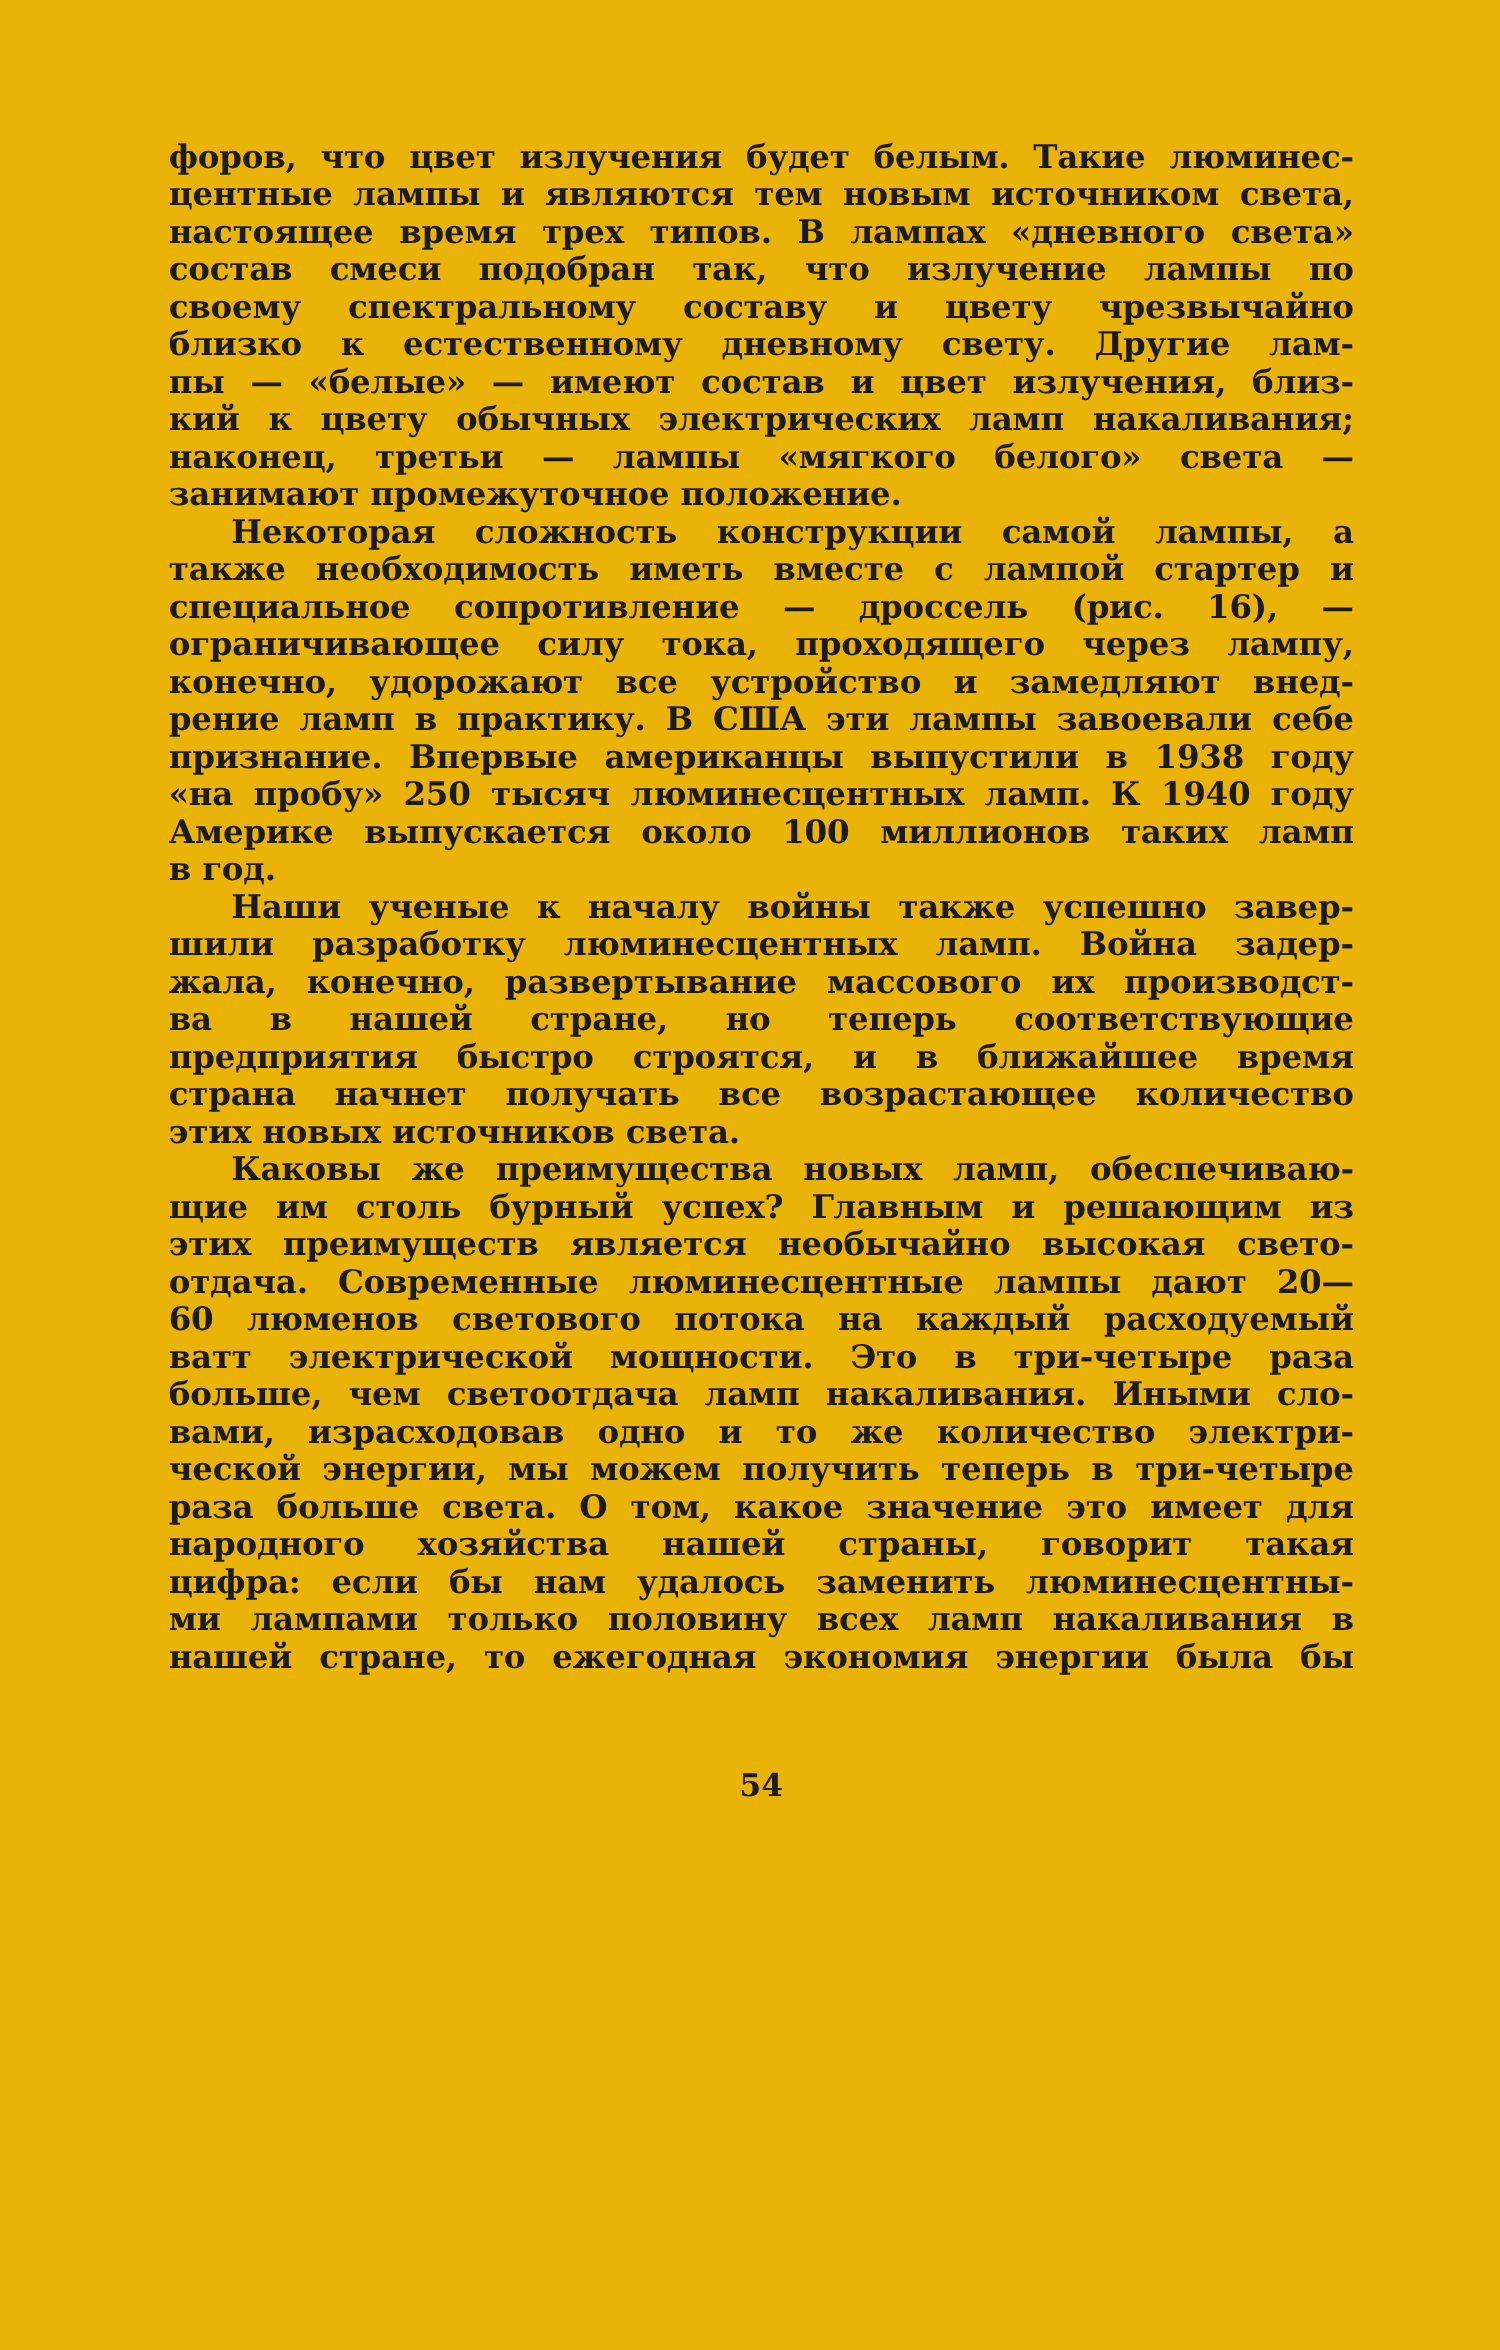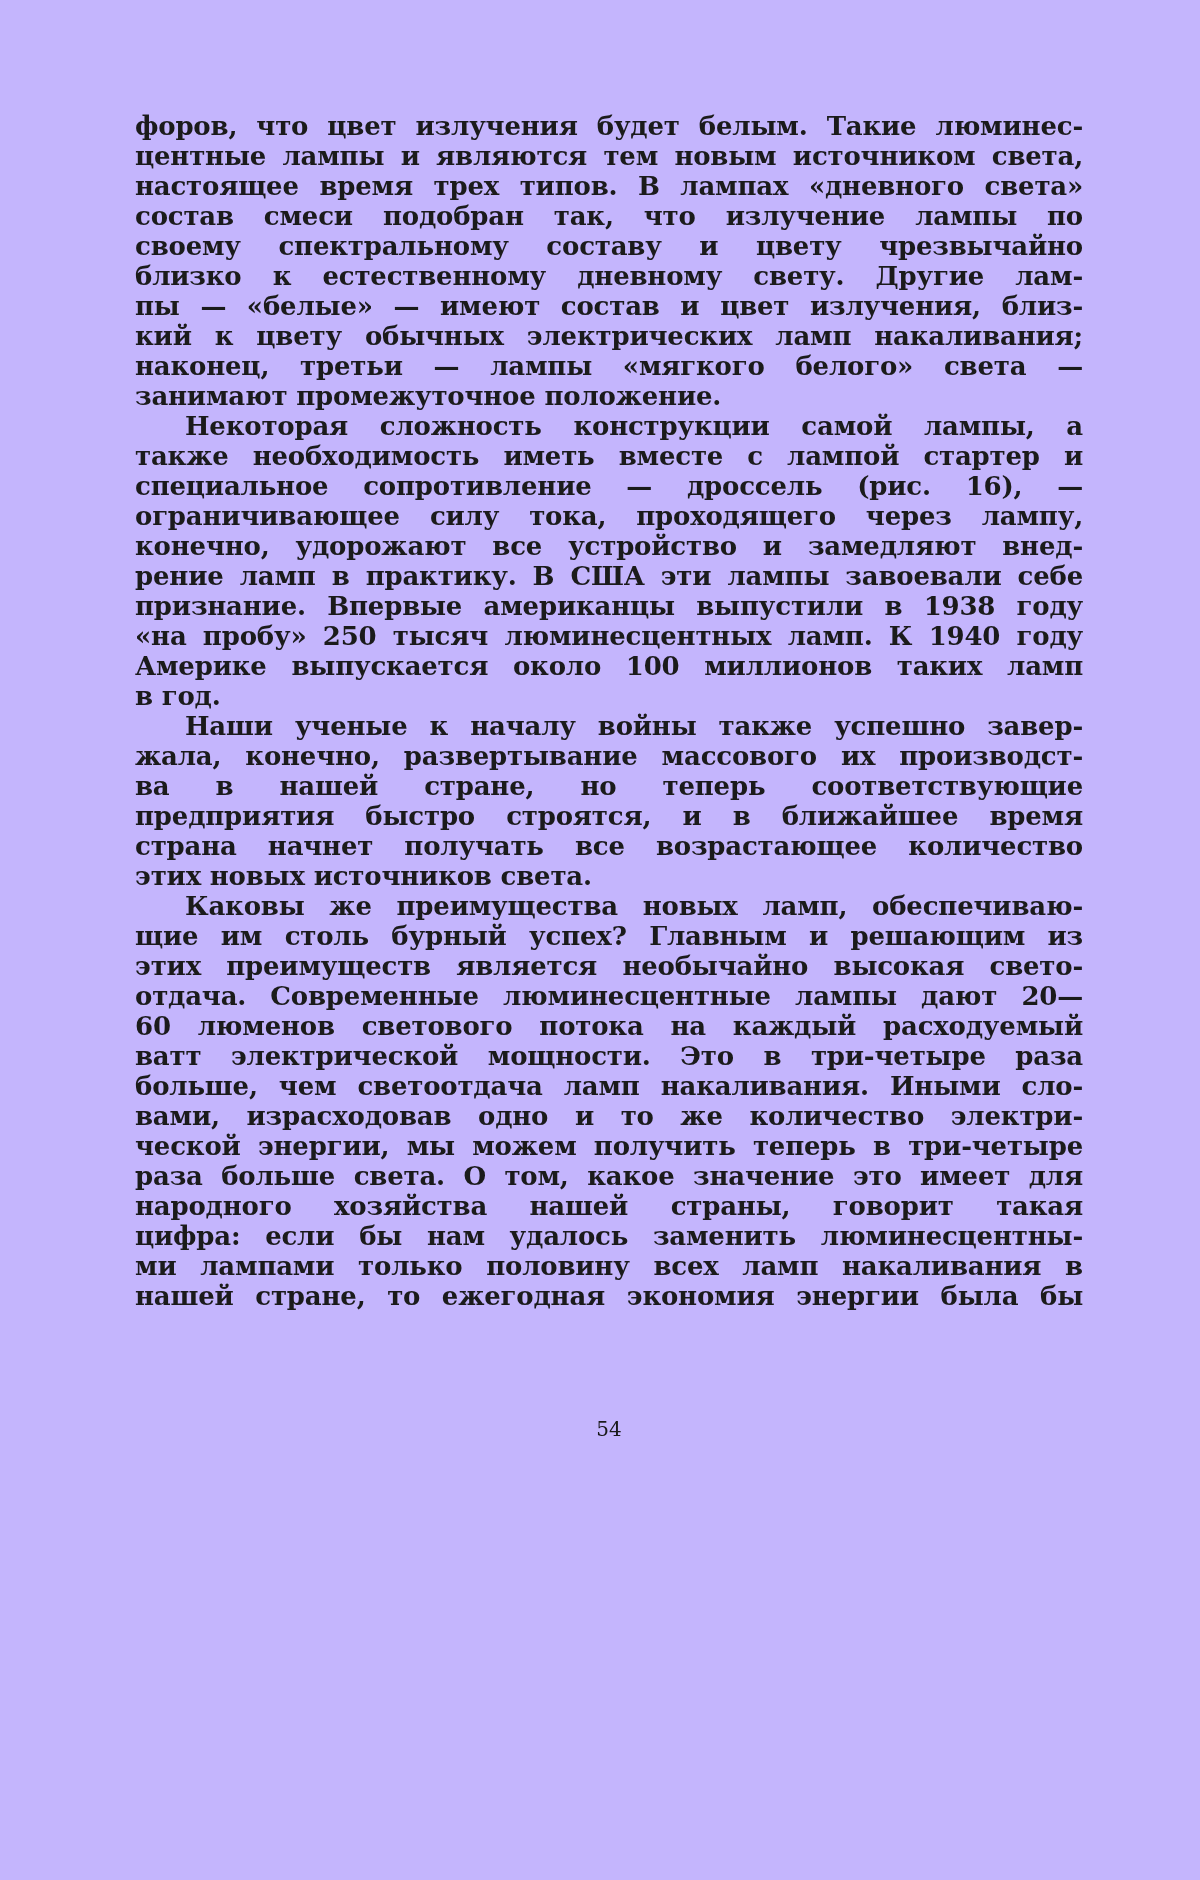--- a/index.html
+++ b/index.html
@@ -4,21 +4,21 @@
 <style>
   html, body {
     margin: 0;
     padding: 0;
     background: #ffffff;
   }
   .page {
     position: relative;
     width: 1200px;
     height: 1880px;
-    background: #c4b5fd;
+    background: #eab308;
     overflow: hidden;
     font-family: "DejaVu Serif", "Liberation Serif", serif;
   }
   .text-block {
     position: absolute;
     left: 135px;
     top: 111px;
     width: 948px;
     color: #1b1b1b;
   }
@@ -41,23 +41,23 @@
   }
   .line.indent {
     text-indent: 50px;
   }
   .page-number {
     position: absolute;
     top: 1414px;
     left: 135px;
     width: 948px;
     text-align: center;
-    font-size: 20px;
+    font-size: 25px;
     line-height: 30px;
-    font-weight: normal;
+    font-weight: bold;
     color: #1b1b1b;
   }
 </style>
 </head>
 <body>
 
 <div class="page">
   <div class="text-block">
       <div class="paragraph">
         <div class="line">форов, что цвет излучения будет белым. Такие люминес-</div>
@@ -78,20 +78,21 @@
         <div class="line">ограничивающее силу тока, проходящего через лампу,</div>
         <div class="line">конечно, удорожают все устройство и замедляют внед-</div>
         <div class="line">рение ламп в практику. В США эти лампы завоевали себе</div>
         <div class="line">признание. Впервые американцы выпустили в 1938 году</div>
         <div class="line">«на пробу» 250 тысяч люминесцентных ламп. К 1940 году</div>
         <div class="line">Америке выпускается около 100 миллионов таких ламп</div>
         <div class="line end">в год.</div>
       </div>
       <div class="paragraph">
         <div class="line indent">Наши ученые к началу войны также успешно завер-</div>
+        <div class="line">шили разработку люминесцентных ламп. Война задер-</div>
         <div class="line">жала, конечно, развертывание массового их производст-</div>
         <div class="line">ва в нашей стране, но теперь соответствующие</div>
         <div class="line">предприятия быстро строятся, и в ближайшее время</div>
         <div class="line">страна начнет получать все возрастающее количество</div>
         <div class="line end">этих новых источников света.</div>
       </div>
       <div class="paragraph">
         <div class="line indent">Каковы же преимущества новых ламп, обеспечиваю-</div>
         <div class="line">щие им столь бурный успех? Главным и решающим из</div>
         <div class="line">этих преимуществ является необычайно высокая свето-</div>

